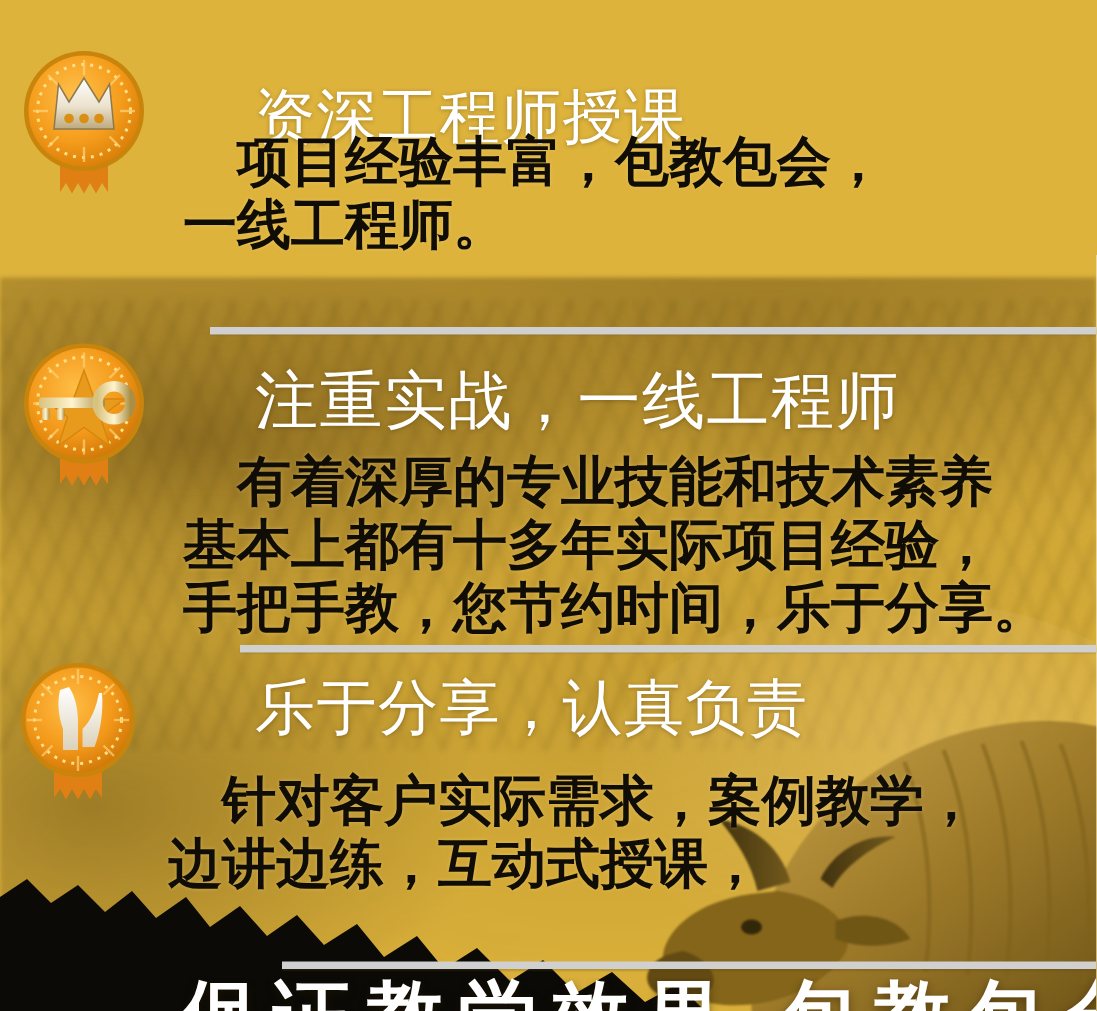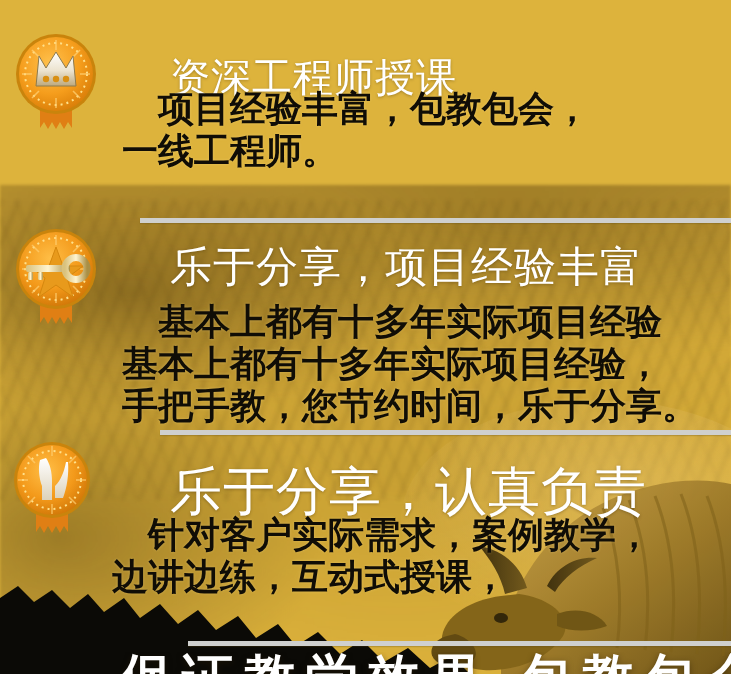--- a/index.html
+++ b/index.html
@@ -273,23 +273,23 @@
       <path d="M46 22 L53 41 L73 41 L57 53 L63 72 L46 60 L29 72 L35 53 L19 41 L39 41 Z" fill="#e89a1c" stroke="#d5870e" stroke-width="1"></path>
 
       <g>
         <rect x="16" y="40" width="44" height="7" rx="2" fill="url(#m2key)"></rect>
         <rect x="18" y="47" width="5" height="8" rx="1.5" fill="url(#m2key)"></rect>
         <rect x="28" y="47" width="5" height="8" rx="1.5" fill="url(#m2key)"></rect>
         <circle cx="66" cy="43.5" r="11" fill="none" stroke="url(#m2key)" stroke-width="7"></circle>
       </g>
     </svg>
 
-    <div class="section-title" style="left:170px; top:14px; font-size:42px;">乐于分享，项目经验丰富</div>
-
-    <div class="section-body" style="left:122px; top:76px; font-size:36px;"><span>　基本上都有十多年实际项目经验</span>
+    <div class="section-title" style="left:170px; top:14px; font-size:42px;">注重实战，一线工程师</div>
+
+    <div class="section-body" style="left:122px; top:76px; font-size:36px;"><span>　有着深厚的专业技能和技术素养</span>
 <span>基本上都有十多年实际项目经验，</span>
 <span>手把手教，您节约时间，乐于分享。</span></div>
   </div>
 
   <div class="divider" style="left:160px; top:430px; width:571px;"></div>
 
   <div class="row" style="top:438px;height:180px;">
 
     <svg class="medal" style="left:6px; top:0px;" viewBox="0 0 92 108">
       <defs>
@@ -315,21 +315,21 @@
         <line x1="22" y1="18" x2="29" y2="25"></line>
         <line x1="63" y1="59" x2="70" y2="66"></line>
         <line x1="70" y1="18" x2="63" y2="25"></line>
         <line x1="29" y1="59" x2="22" y2="66"></line>
       </g>
 
       <path d="M34 22 C32 30 33 40 36 48 L36 62 L46 62 L46 44 C46 34 44 26 40 20 Z" fill="url(#m3mark)"></path>
       <path d="M60 24 C58 34 55 42 49 48 L49 60 L57 60 C61 50 63 36 62 24 Z" fill="url(#m3mark)"></path>
     </svg>
 
-    <div class="section-title" style="left:170px; top:19px; font-size:52px;">乐于分享，认真负责</div>
+    <div class="section-title" style="left:170px; top:6px; font-size:40px;">乐于分享，认真负责</div>
 
     <div class="section-body" style="left:112px; top:76px; font-size:36px;"><span>　针对客户实际需求，案例教学，</span>
 <span>边讲边练，互动式授课，</span></div>
   </div>
 
   <div class="divider" style="left:188px; top:641px; width:543px;"></div>
 
   <div class="bottom-headline">
     <span>保证教学效果 包教包会</span>
   </div>

